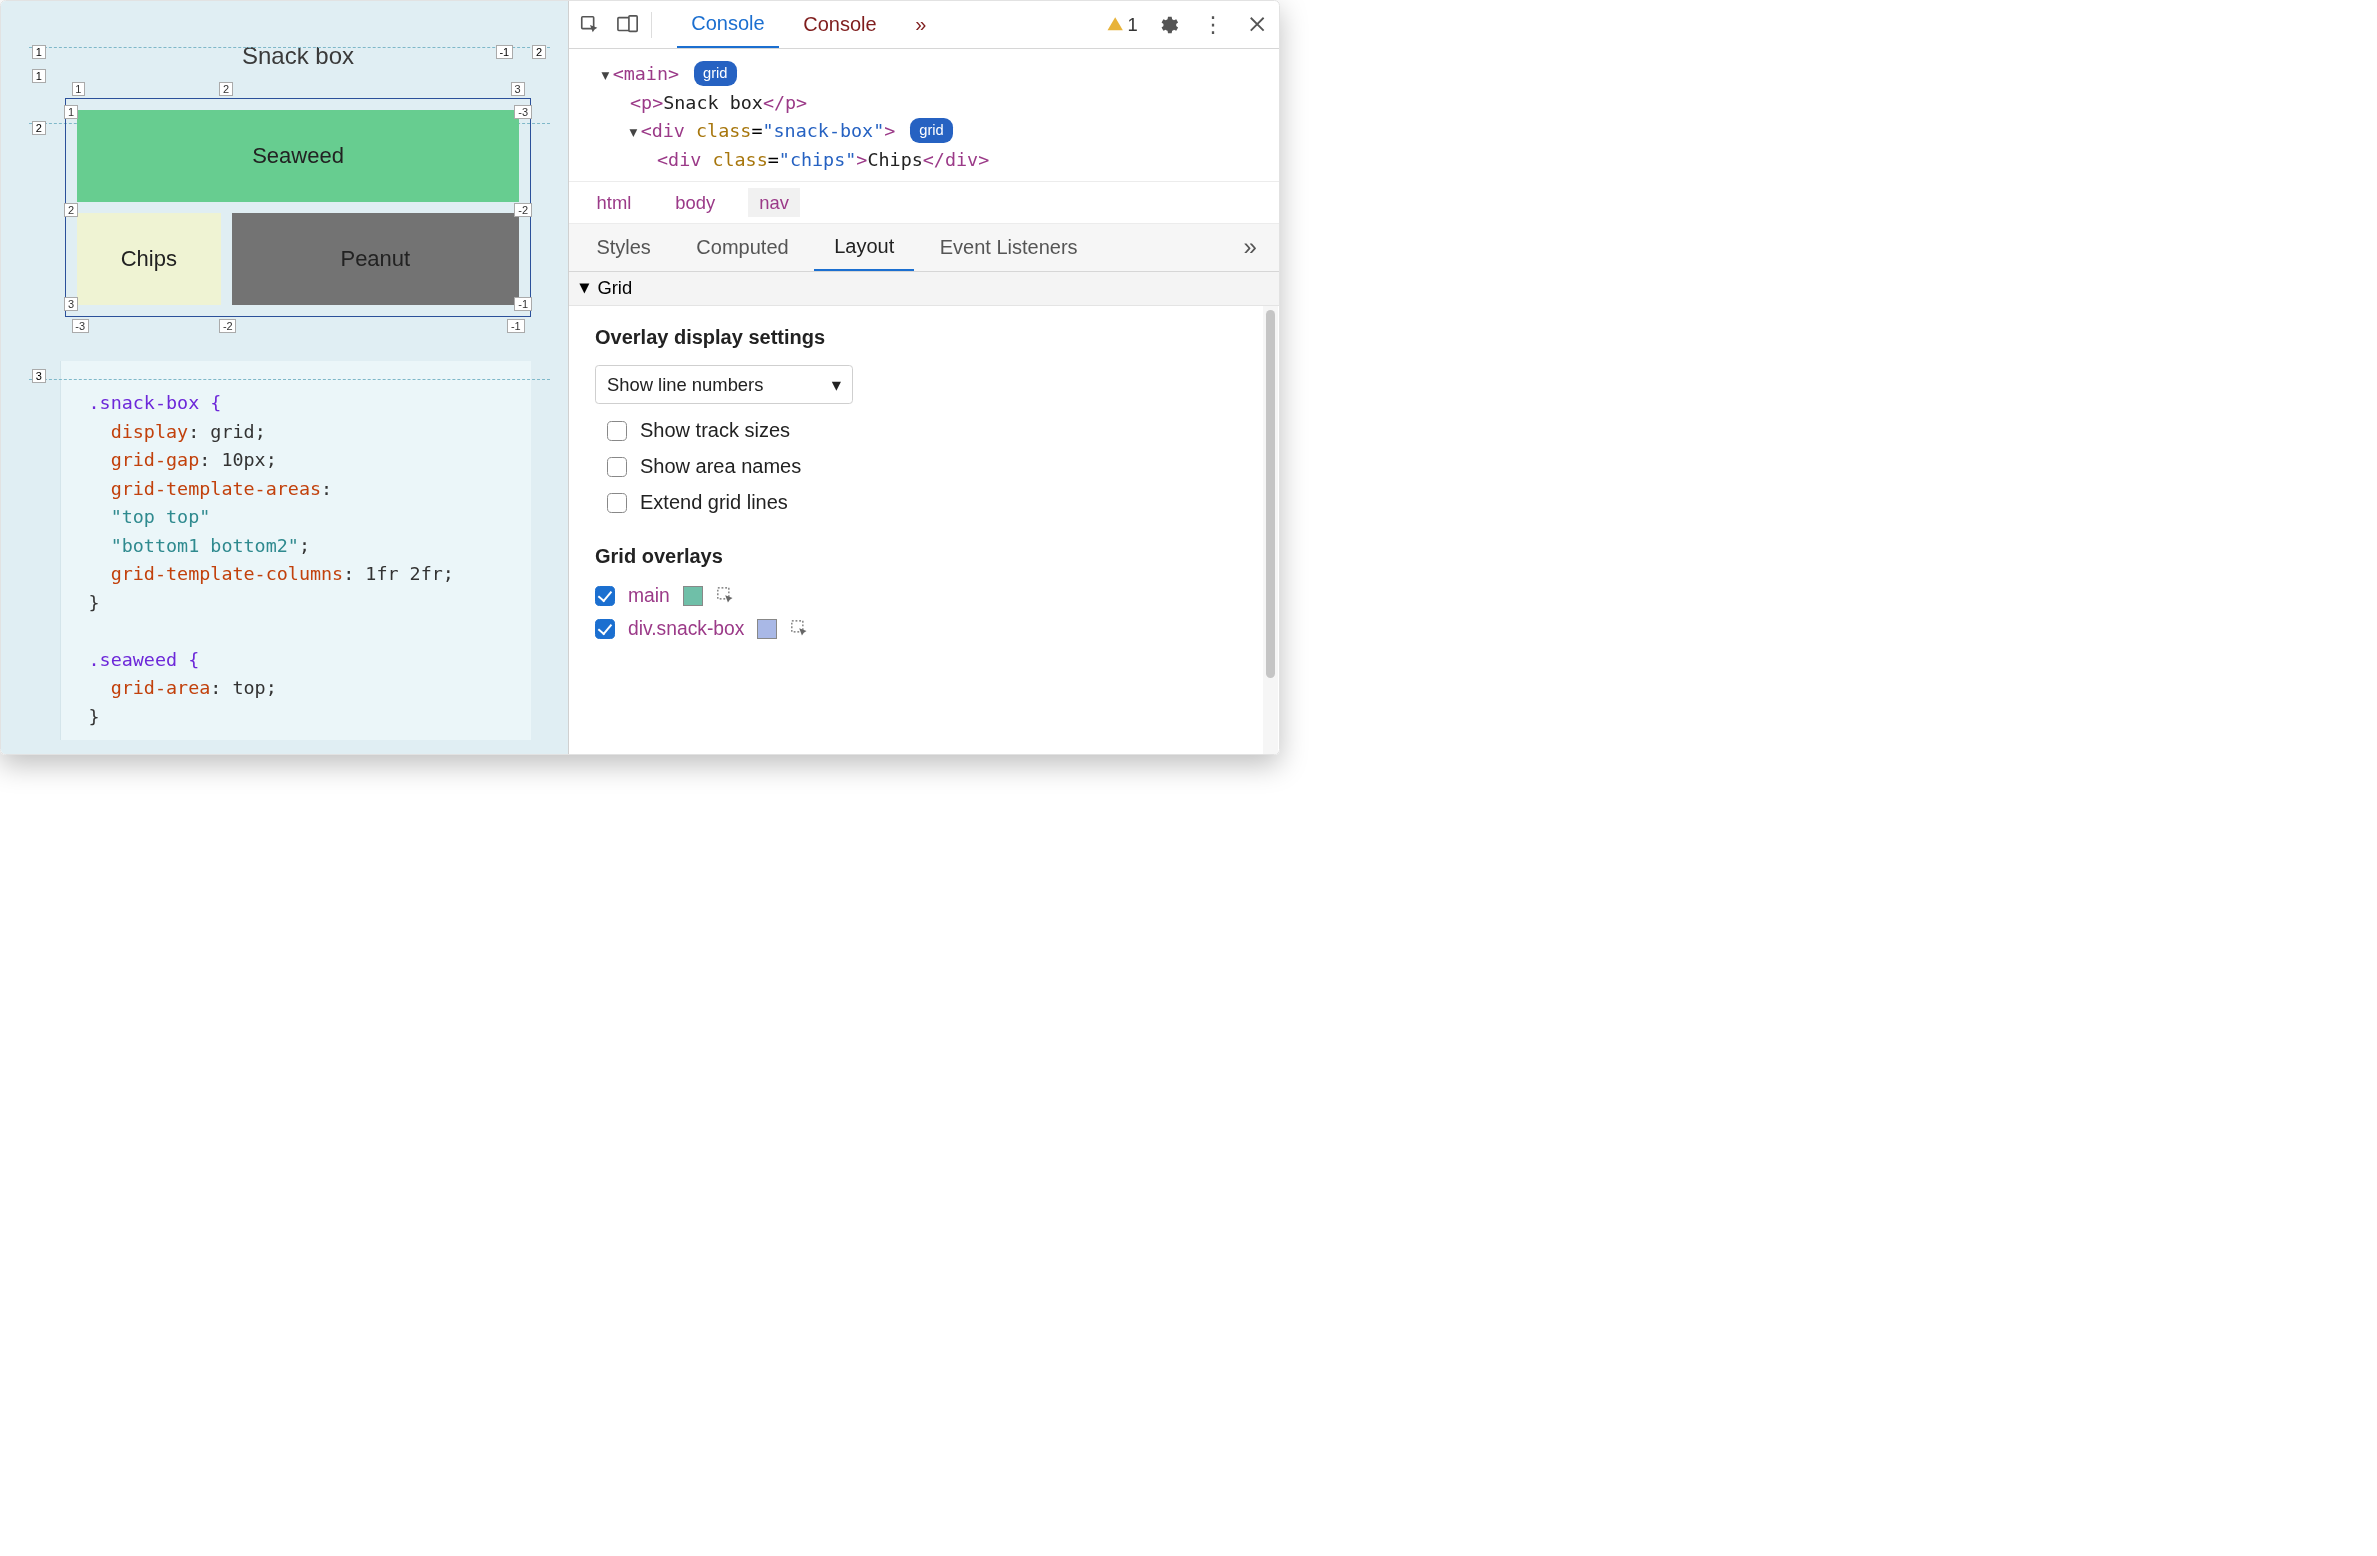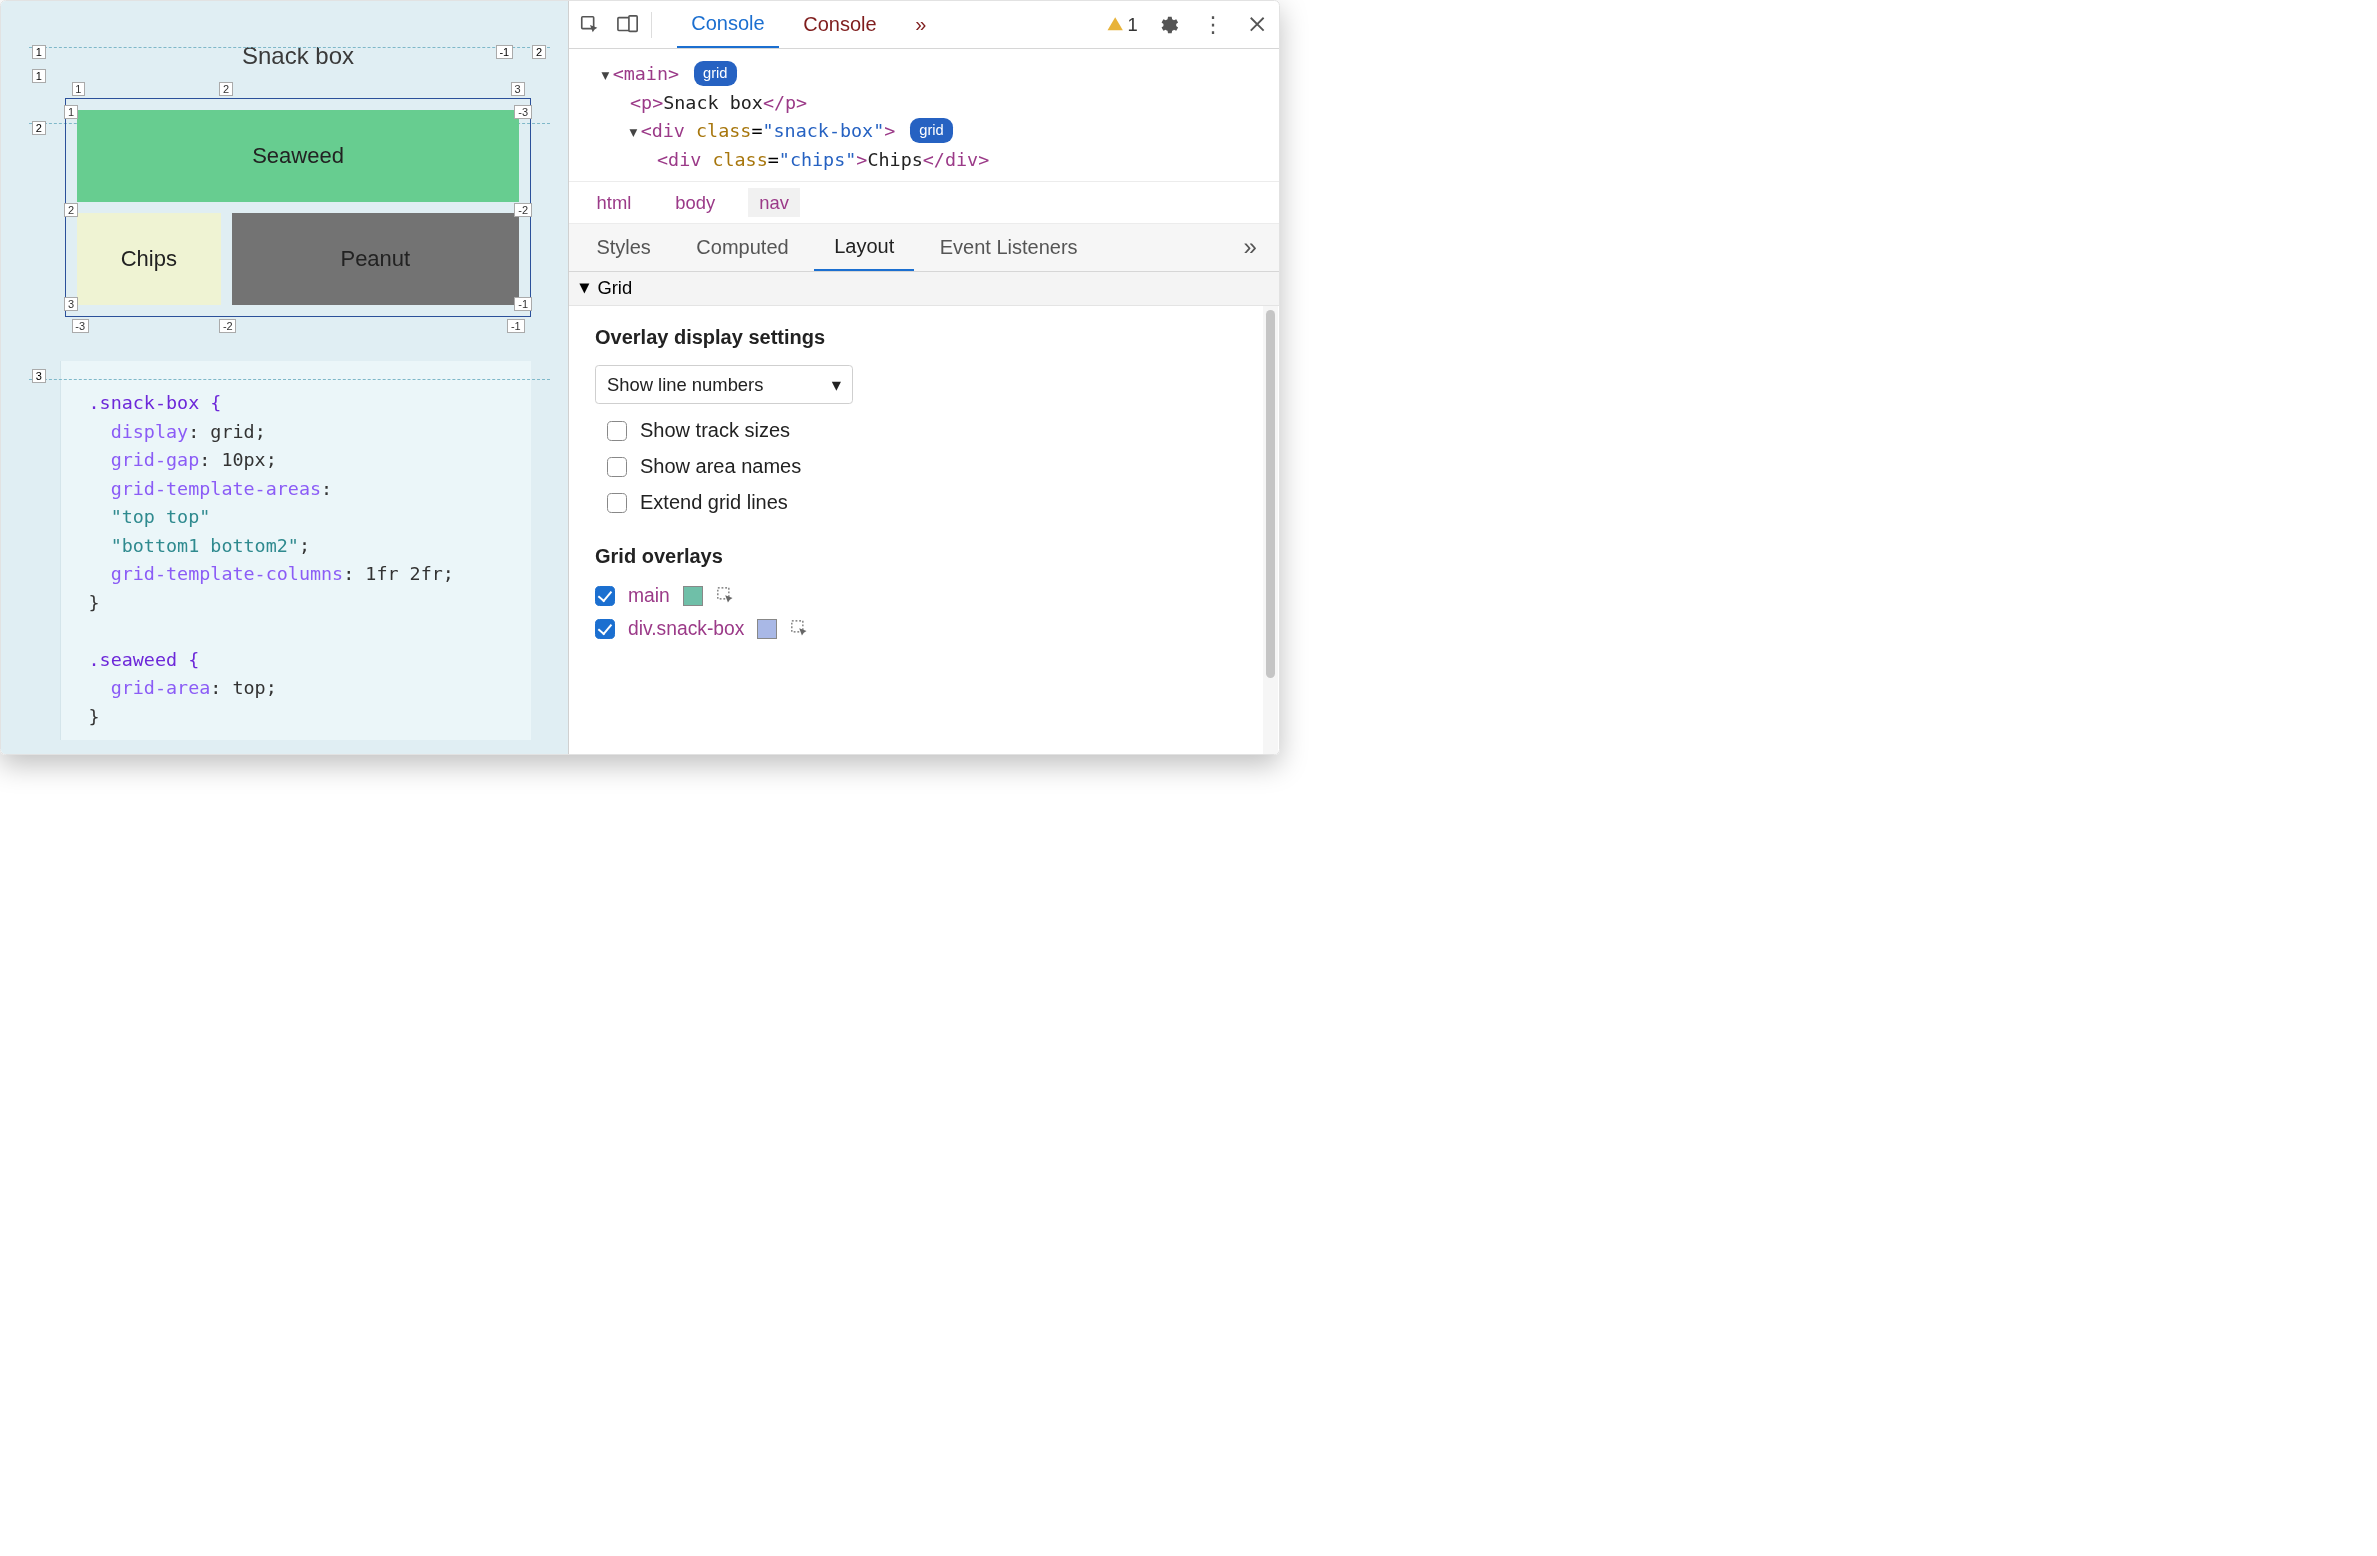--- a/index.html
+++ b/index.html
@@ -38,21 +38,21 @@
   .page-pane .dashed-h.t1 { top:46px; }
   .page-pane .dashed-h.t2 { top:122px; }
   .page-pane .dashed-h.t3 { top:378px; }
   .page-pane .vgn { position:absolute; font:11px sans-serif; background:#fff; border:0.9px solid #aaa; padding:0 2.8px; }
   
   .code-block {
     background:#ebf6f9; border-left:0.9px solid #d4e5eb;
     font-family: Menlo, Consolas, monospace; font-size:18.4px; line-height:1.55;
     color:#333; padding:28px 18.4px 9.2px 28px; margin-top:44px; margin-left:-5.5px;
   }
-  .tok-sel{color:#6d28d9;} .tok-prop{color:#8b5cf6;} .tok-val{color:#333;}
+  .tok-sel{color:#6d28d9;} .tok-prop{color:#c2410c;} .tok-val{color:#333;}
   .tok-str{color:#2f8a8f;} .tok-brace{color:#333;}
   
   .devtools { flex:1; display:flex; flex-direction:column; border-left:0.9px solid #d0d0d0; }
   .tabbar { display:flex; align-items:center; border-bottom:0.9px solid #d6d6d6; height:48px; padding:0 7.4px; gap:9.2px; }
   .tabbar .ico { width:28px; height:28px; display:flex; align-items:center; justify-content:center; color:#555;}
   .spacer { width:16.6px; }
   .tab {
     padding:0 14.7px; height:100%; display:flex; align-items:center; font-size:20px; color:#7f1d1d; cursor:pointer;
   }
   .tab.active { color:#1b6fd0; border-bottom:2.8px solid #1b6fd0; }

